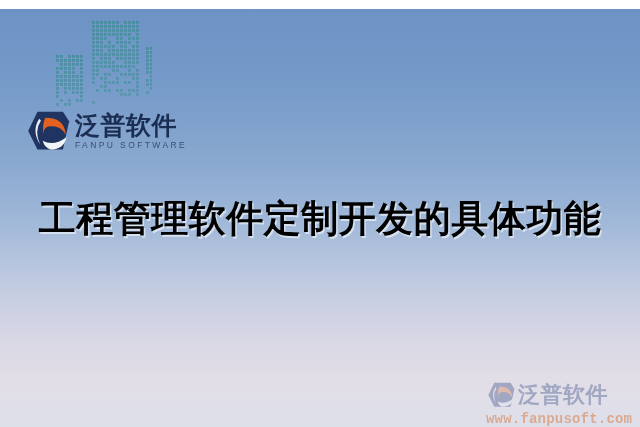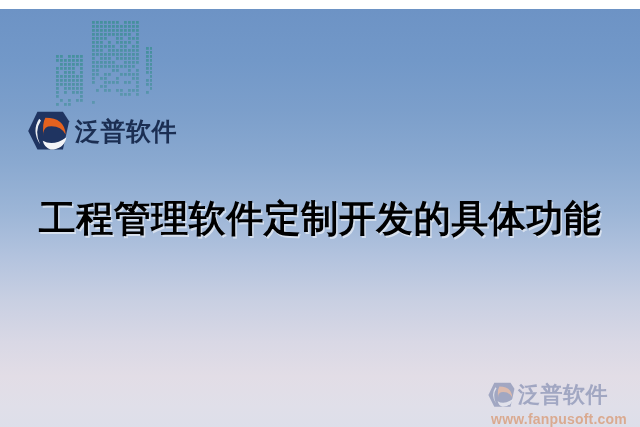--- a/index.html
+++ b/index.html
@@ -123,21 +123,21 @@
     font-family: "DejaVu Sans", "Liberation Sans", sans-serif;
     font-size: 22px;
     line-height: 24px;
     font-weight: 700;
     color: #7b86ac;
     letter-spacing: 0.5px;
     margin-left: 2px;
     white-space: nowrap;
   }
   #watermark .wm-url {
-    font-family: Liberation Sans, sans-serif;
+    font-family: Liberation Mono, monospace;
     font-size: 14px;
     line-height: 16px;
     font-weight: 700;
     color: #d88a5a;
     letter-spacing: 0.2px;
     text-align: center;
     white-space: nowrap;
     margin-top: 1px;
   }
 </style>
@@ -489,20 +489,21 @@
     <div class="mark">
       <svg width="44" height="44" viewBox="0 0 100 100" xmlns="http://www.w3.org/2000/svg">
         <polygon points="26,6 84,6 98,28 84,92 26,92 5,50" fill="#1f3461"></polygon>
         <path d="M30 22 Q12 50 32 80 Q18 50 34 26 Z" fill="#ffffff" opacity="0.92"></path>
         <path d="M44 20 Q88 20 90 58 Q78 36 50 40 Q38 44 40 62 Q36 34 44 20 Z" fill="#e4621f"></path>
         <path d="M38 72 Q62 86 92 64 Q86 92 56 92 Q42 88 38 72 Z" fill="#ffffff" opacity="0.95"></path>
       </svg>
     </div>
     <div class="wordmark">
       <div class="cn">泛普软件</div>
+      <div class="en">FANPU SOFTWARE</div>
     </div>
   </div>
 
   <div id="headline">工程管理软件定制开发的具体功能</div>
 
   <div id="watermark">
     <div class="wm-row">
       <div class="wm-mark">
         <svg width="30" height="28" viewBox="0 0 100 100" xmlns="http://www.w3.org/2000/svg">
           <polygon points="26,6 84,6 98,28 84,92 26,92 5,50" fill="#7b86ac"></polygon>

